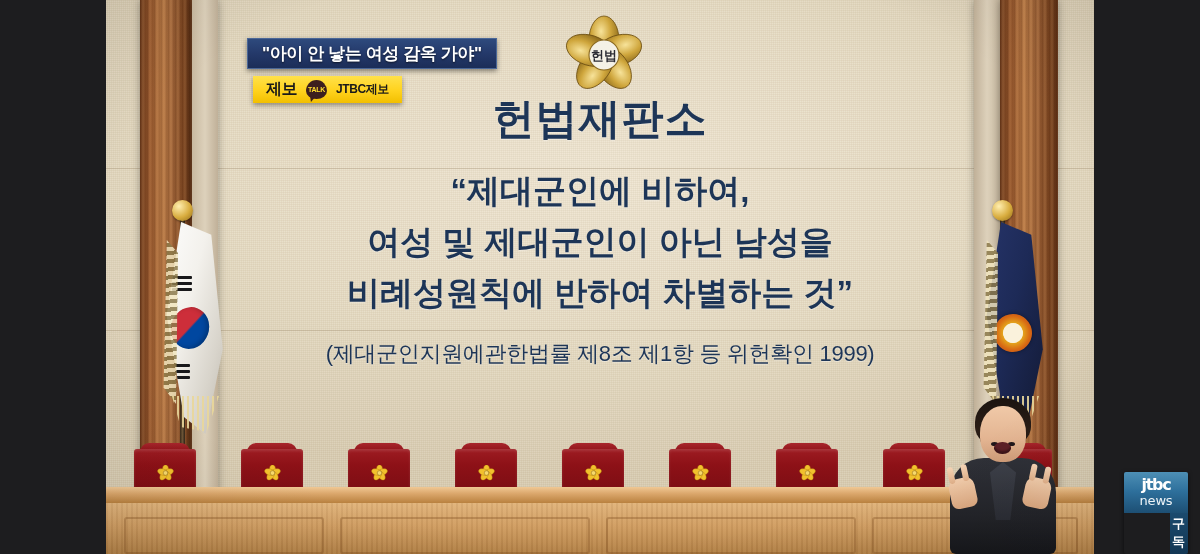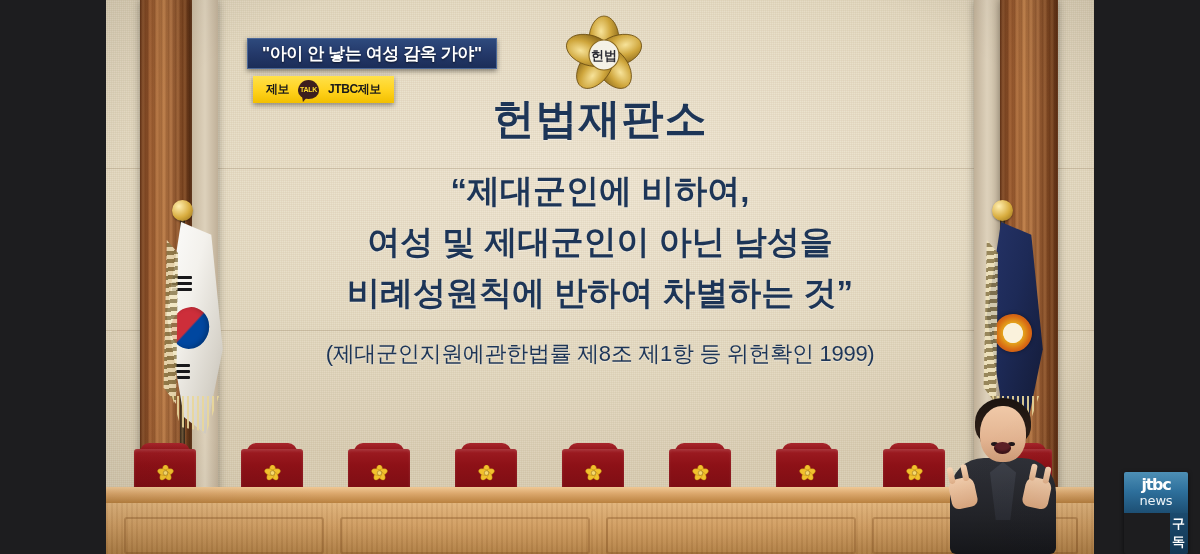--- a/index.html
+++ b/index.html
@@ -402,21 +402,21 @@
     padding: 0 13px;
     display: flex;
     align-items: center;
     gap: 9px;
     background: linear-gradient(180deg,#ffe14a 0%, #ffd21d 55%, #f2bf00 100%);
     z-index: 30;
     box-shadow: 0 2px 5px rgba(0,0,0,0.4);
   }
   .tip-label {
     color: #1a1a1a;
-    font-size: 12px;
+    font-size: 16px;
     font-weight: bold;
     letter-spacing: -0.5px;
     text-align: center;
   }
   .kakao-icon {
     width: 21px; height: 19px;
     background: #3c1e1e;
     border-radius: 50% 50% 50% 50% / 58% 58% 42% 42%;
     position: relative;
     display: flex;

